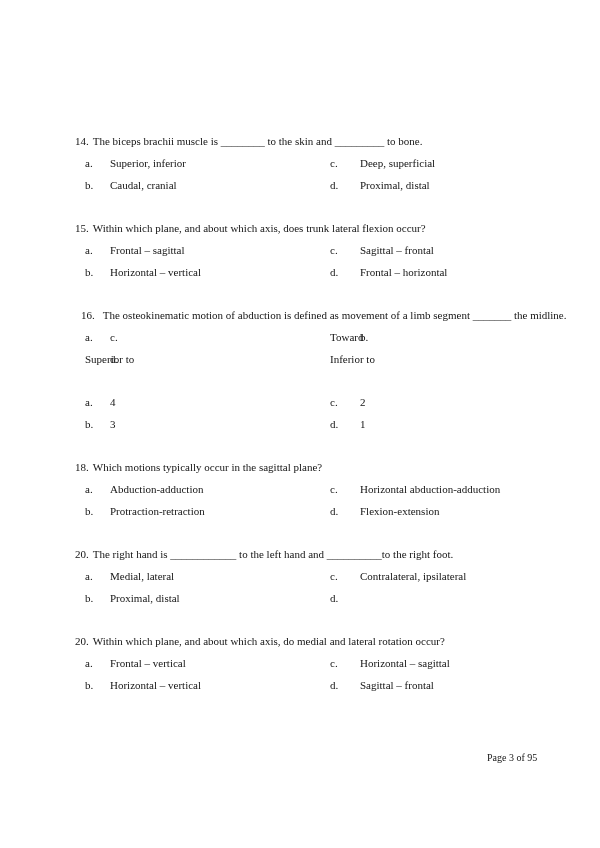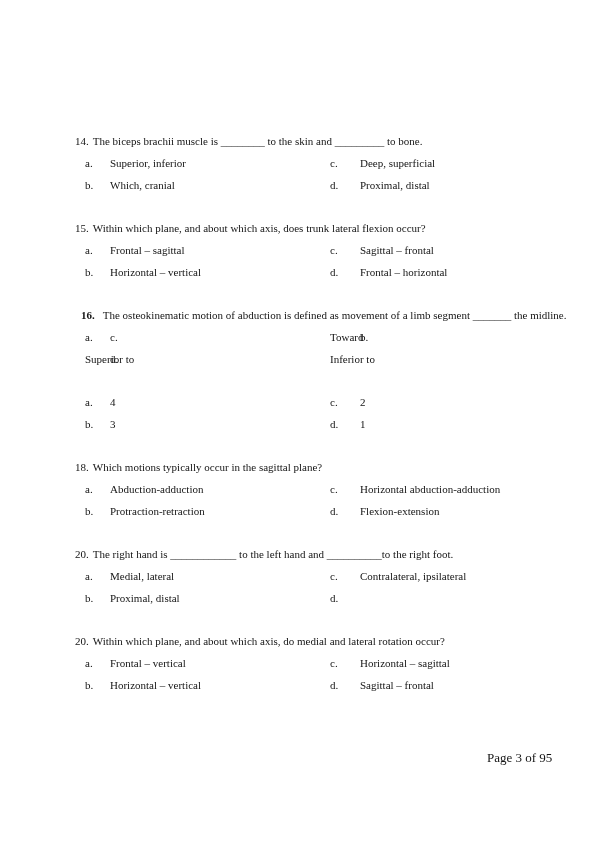--- a/index.html
+++ b/index.html
@@ -19,56 +19,56 @@
     right: 10px;
   }
   .question-block { margin-bottom: 21px; }
   .q-line {
     font-size: 11px;
     line-height: 22px;
     white-space: nowrap;
   }
   .q-number { margin-right: 4px; }
   .question-block.indented .q-line { padding-left: 6px; }
-  .question-block.indented .q-number { margin-right: 8px; font-weight: bold; }
+  .question-block.indented .q-number { margin-right: 8px; }
   .bold { font-weight: normal; }
   .opt-grid {
     display: grid;
     grid-template-columns: 25px 220px 30px auto;
     margin-left: 10px;
   }
   .opt-letter, .opt-label {
     font-size: 11px;
     line-height: 22px;
     white-space: nowrap;
   }
   .footer {
     position: absolute;
     top: 750px;
     left: 487px;
-    font-size: 13px;
+    font-size: 10px;
     line-height: 15px;
   }
 </style>
 </head>
 <body>
 
 <div class="page">
   <div class="content">
   <div class="question-block">
     <div class="q-line">
       <span class="q-number">14.</span><span class="q-text"><span>The biceps brachii muscle is ________ to the skin and _________ to bone.</span></span>
     </div>
     <div class="opt-grid">
           <span class="opt-letter">a.</span>
           <span class="opt-label">Superior, inferior</span>
           <span class="opt-letter">c.</span>
           <span class="opt-label">Deep, superficial</span>
           <span class="opt-letter">b.</span>
-          <span class="opt-label">Which, cranial</span>
+          <span class="opt-label">Caudal, cranial</span>
           <span class="opt-letter">d.</span>
           <span class="opt-label">Proximal, distal</span>
         </div>
   </div>
 
   <div class="question-block">
     <div class="q-line">
       <span class="q-number">15.</span><span class="q-text"><span>Within which plane, and about which axis, does trunk lateral flexion occur?</span></span>
     </div>
     <div class="opt-grid">

